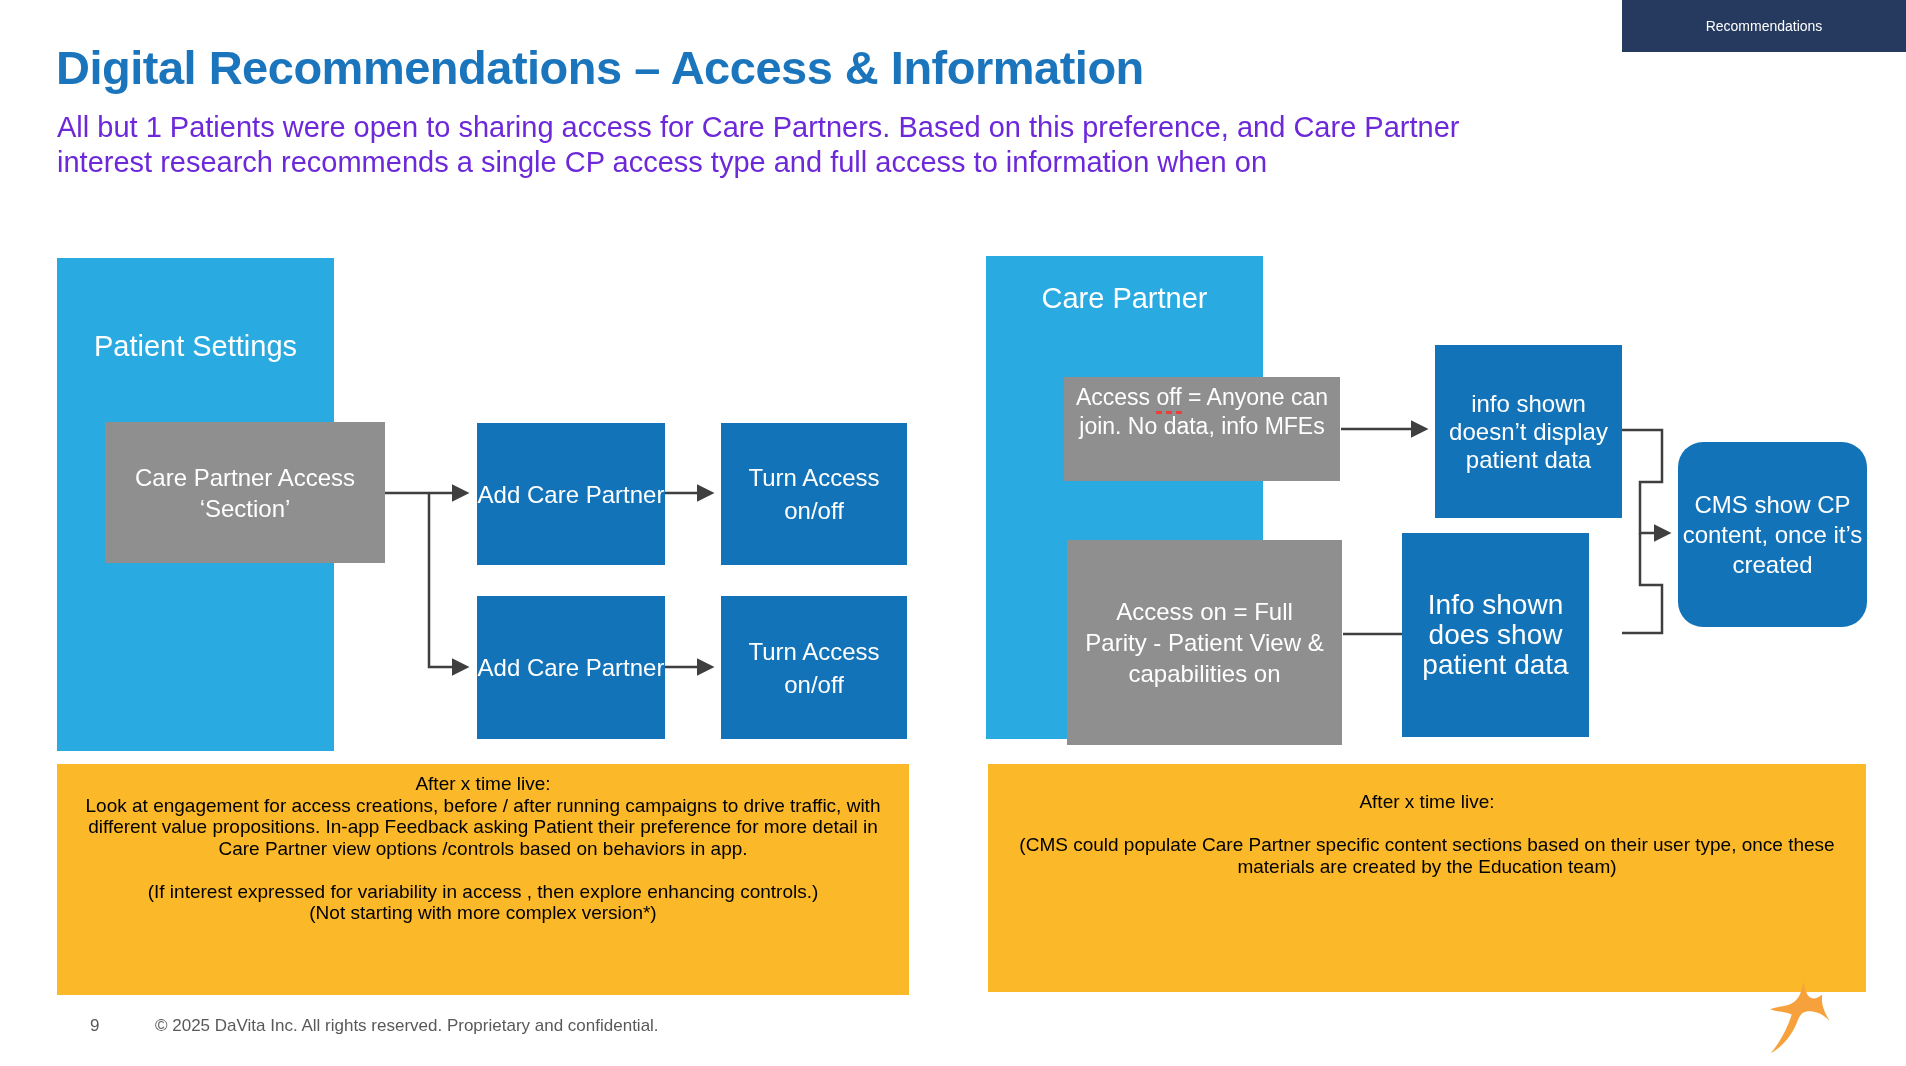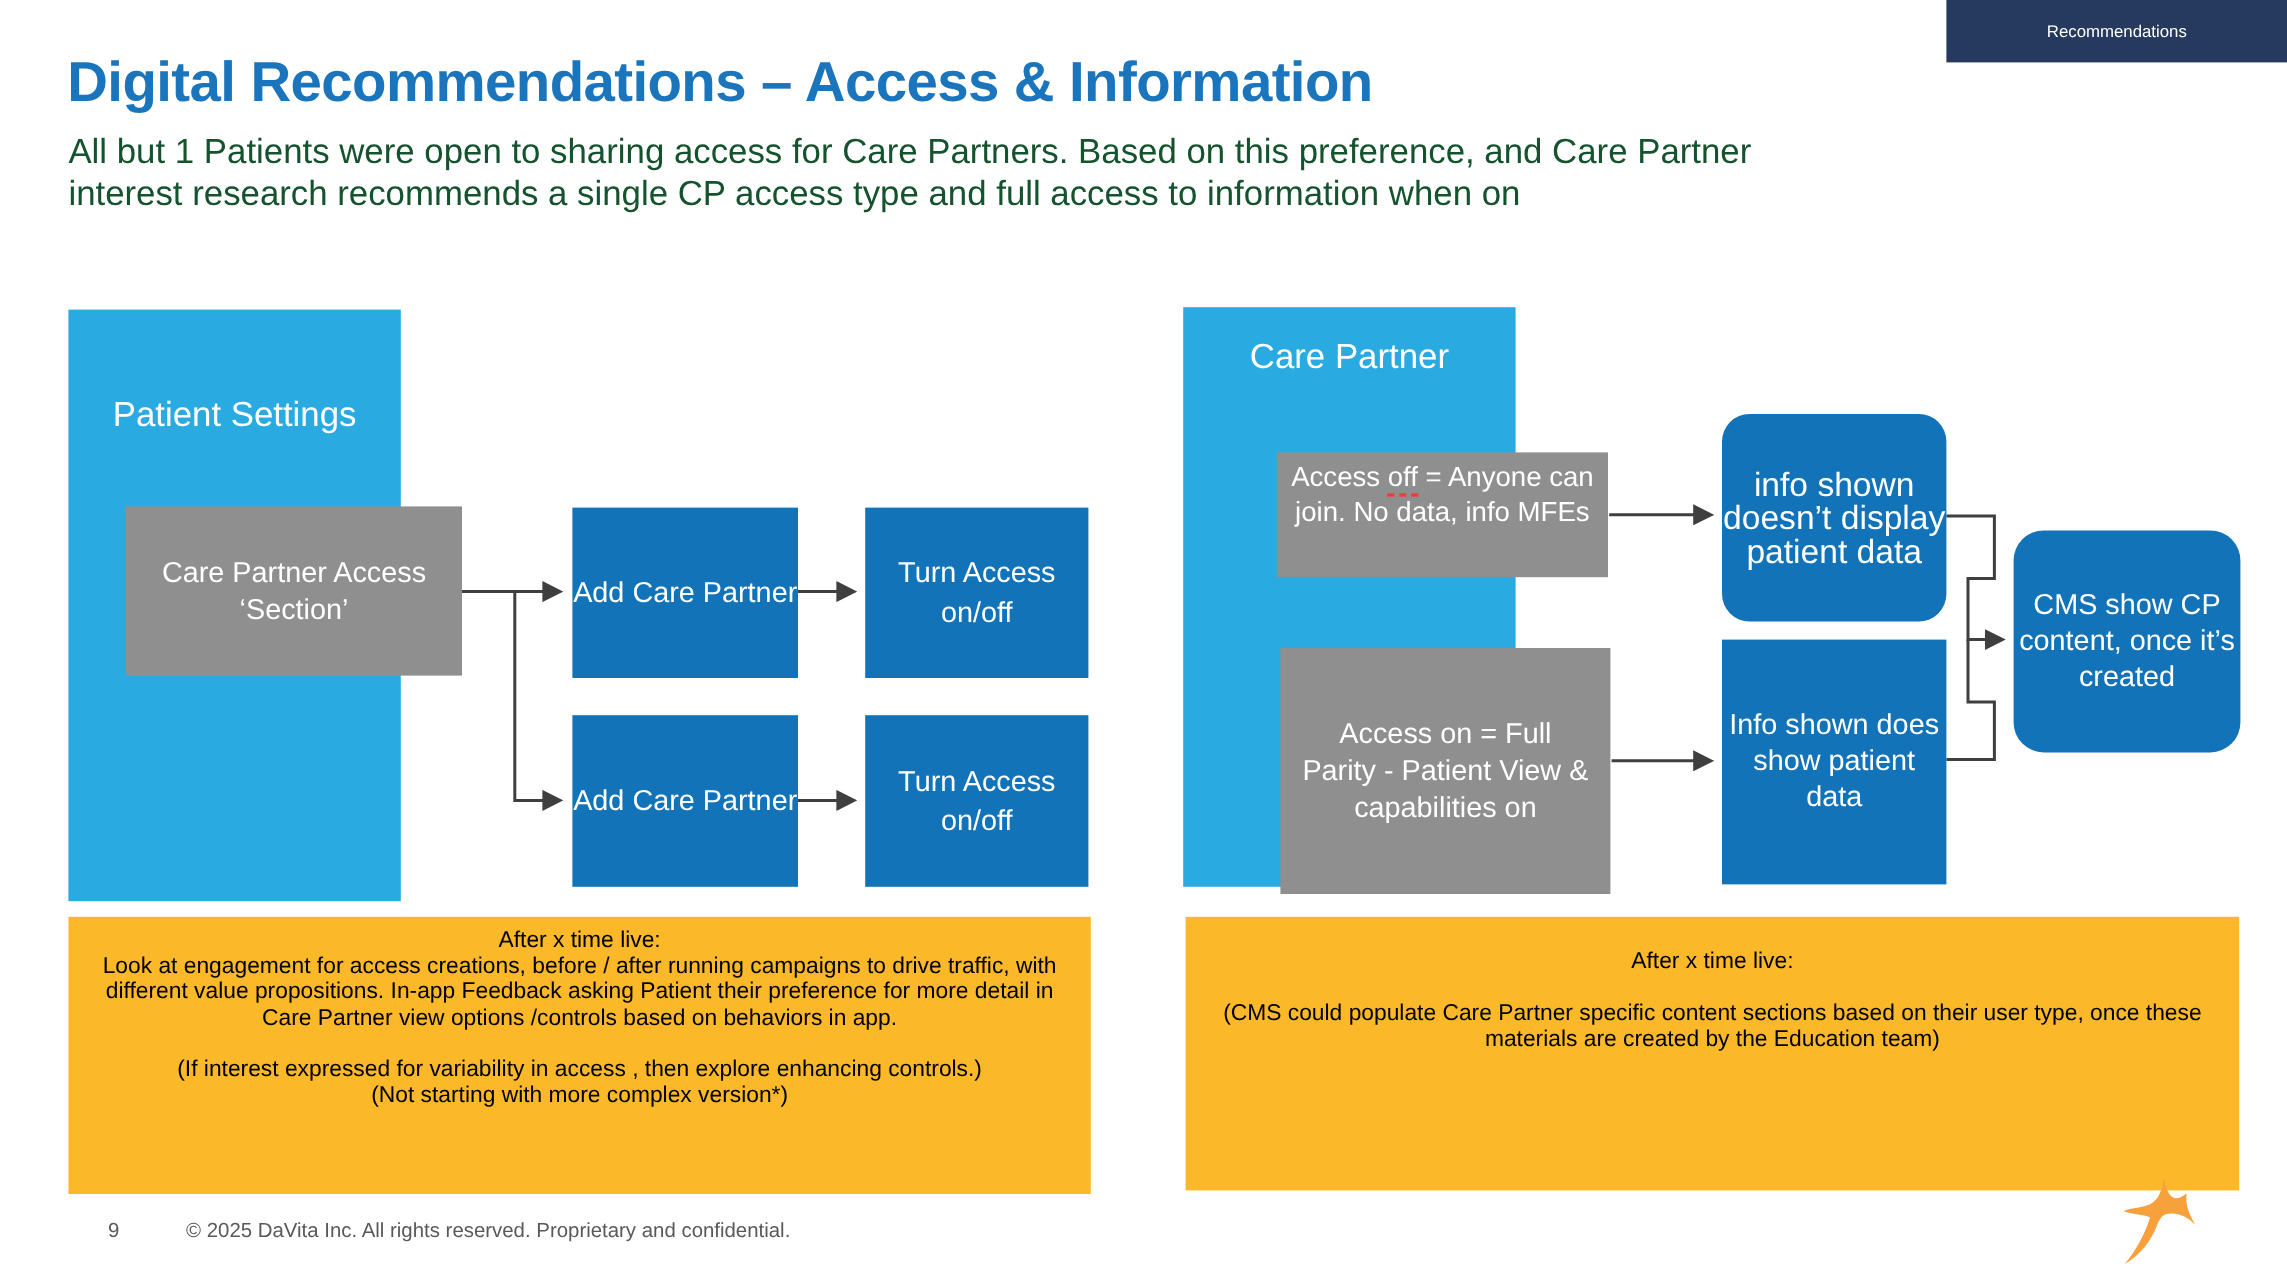--- a/index.html
+++ b/index.html
@@ -10,37 +10,37 @@
   .badge{
     position:absolute;left:1622px;top:0;width:284px;height:52px;background:#253A5E;
     color:#fff;font-size:14px;display:flex;align-items:center;justify-content:center;
   }
   .title{
     position:absolute;left:56px;top:40px;width:1500px;margin:0;
     font-size:47px;font-weight:700;color:#1B75BC;letter-spacing:-0.5px;
   }
   .subtitle{
     position:absolute;left:57px;top:110px;width:1470px;margin:0;
-    font-size:29px;color:#14532d;line-height:1.2;
+    font-size:29px;color:#6d28d9;line-height:1.2;
   }
   .box{position:absolute;color:#fff;display:flex;align-items:center;justify-content:center;text-align:center;}
   .lightblue{background:#29ABE2;}
   .blue{background:#1273B9;}
   .grayb{background:#8F8F8F;}
   .panel-label{position:absolute;left:0;width:100%;text-align:center;color:#fff;font-size:29px;}
   .flowtext{font-size:24px;line-height:33px;}
   .lgray{left:105px;top:422px;width:280px;height:141px;font-size:24px;line-height:31px;padding:0 14px;box-sizing:border-box;}
   .add1{left:477px;top:423px;width:188px;height:142px;}
   .turn1{left:721px;top:423px;width:186px;height:142px;}
   .add2{left:477px;top:596px;width:188px;height:143px;}
   .turn2{left:721px;top:596px;width:186px;height:143px;}
   .rgray1{left:1064px;top:377px;width:276px;height:104px;font-size:23px;line-height:29px;padding:16px 10px;box-sizing:border-box;display:block;padding-top:6px;}
   .rgray2{left:1067px;top:540px;width:275px;height:205px;font-size:24px;line-height:31px;padding:0 18px;box-sizing:border-box;}
-  .rblue1{left:1435px;top:345px;width:187px;height:173px;font-size:28px;line-height:28px;border-radius:23px;}
-  .rblue2{left:1435px;top:533px;width:187px;height:204px;font-size:24px;line-height:30px;}
+  .rblue1{left:1435px;top:345px;width:187px;height:173px;font-size:24px;line-height:28px;}
+  .rblue2{left:1402px;top:533px;width:187px;height:204px;font-size:28px;line-height:30px;}
   .cms{left:1678px;top:442px;width:189px;height:185px;font-size:24px;line-height:30px;border-radius:25px;}
   .squiggle{border-bottom:3px dashed #E8413C;padding-bottom:1px;}
   .orange{
     position:absolute;background:#FBB829;color:#000;text-align:center;box-sizing:border-box;
     font-size:19px;line-height:21.5px;
   }
   .lorange{left:57px;top:764px;width:852px;height:231px;padding:9px 26px 0 26px;}
   .rorange{left:988px;top:764px;width:878px;height:228px;padding:27px 30px 0 30px;}
   .note-spacer{height:21.5px;}
   .connectors{position:absolute;left:0;top:0;width:1906px;height:1066px;pointer-events:none;}

